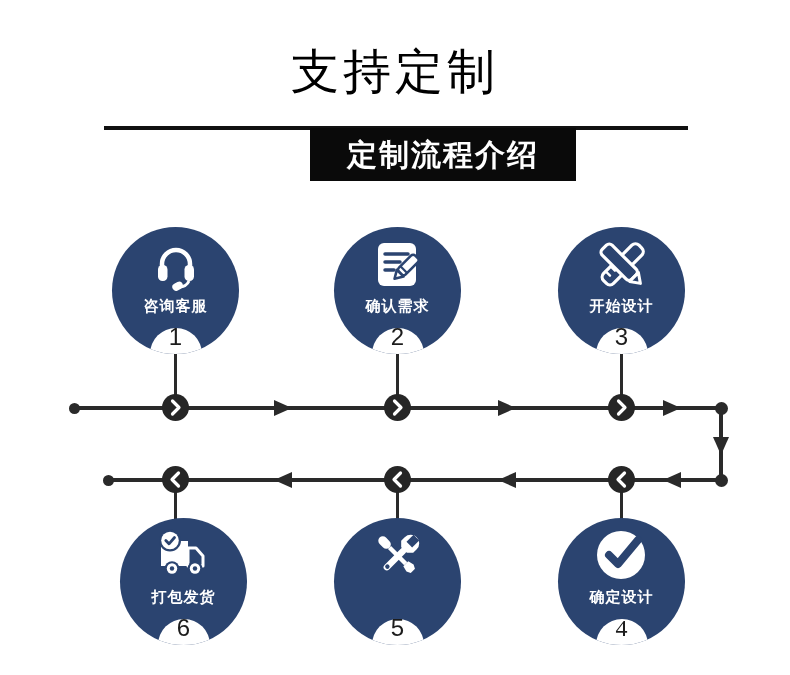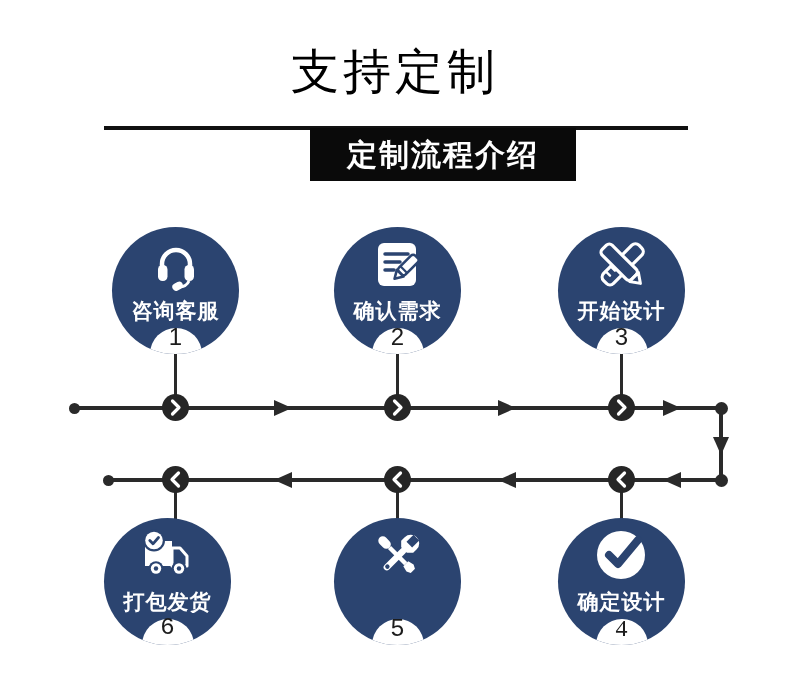--- a/index.html
+++ b/index.html
@@ -21,30 +21,30 @@
   .subtitle-box span{display:block;width:100%;height:53px;line-height:53px;text-align:center;
          color:#fff;font-size:30px;font-weight:700;letter-spacing:2px;}
 
   
   .step{position:absolute;width:127px;height:127px;}
   .bubble{position:absolute;left:0;top:0;width:127px;height:127px;border-radius:50%;
           background:var(--navy);overflow:hidden;}
   .notch{position:absolute;left:37.5px;top:101px;width:52px;height:52px;border-radius:50%;background:#fff;}
   .step svg.icon{position:absolute;left:34.5px;top:9px;width:58px;height:58px;}
   .label{position:absolute;left:0;top:70px;width:100%;text-align:center;
-         color:#fff;font-size:21px;font-weight:700;letter-spacing:1px;}
+         color:#fff;font-size:15px;font-weight:700;letter-spacing:1px;}
   .num{position:absolute;left:0;top:97px;width:100%;text-align:center;
        color:var(--number);font-size:24px;font-weight:400;line-height:26px;}
 
   .pos-s1{left:112px;top:227px;}
   .pos-s2{left:334px;top:227px;}
   .pos-s3{left:558px;top:227px;}
   .pos-s4{left:558px;top:518px;font-family:Liberation Serif, serif;}
   .pos-s5{left:334px;top:518px;}
-  .pos-s6{left:104px;top:518px;font-family:Liberation Mono, monospace;}
+  .pos-s6{left:120px;top:518px;}
 
   
   .hline{position:absolute;height:4px;background:var(--ink);}
   .vline{position:absolute;width:4px;background:var(--ink);}
   .stem{position:absolute;width:3px;background:var(--ink);}
   .dot{position:absolute;border-radius:50%;background:var(--ink);}
   .node{position:absolute;width:27px;height:27px;border-radius:50%;background:#262626;}
   .node svg{position:absolute;left:0;top:0;width:27px;height:27px;}
   .arr-r{position:absolute;width:0;height:0;border-top:8px solid transparent;
          border-bottom:8px solid transparent;border-left:18px solid var(--ink);}

